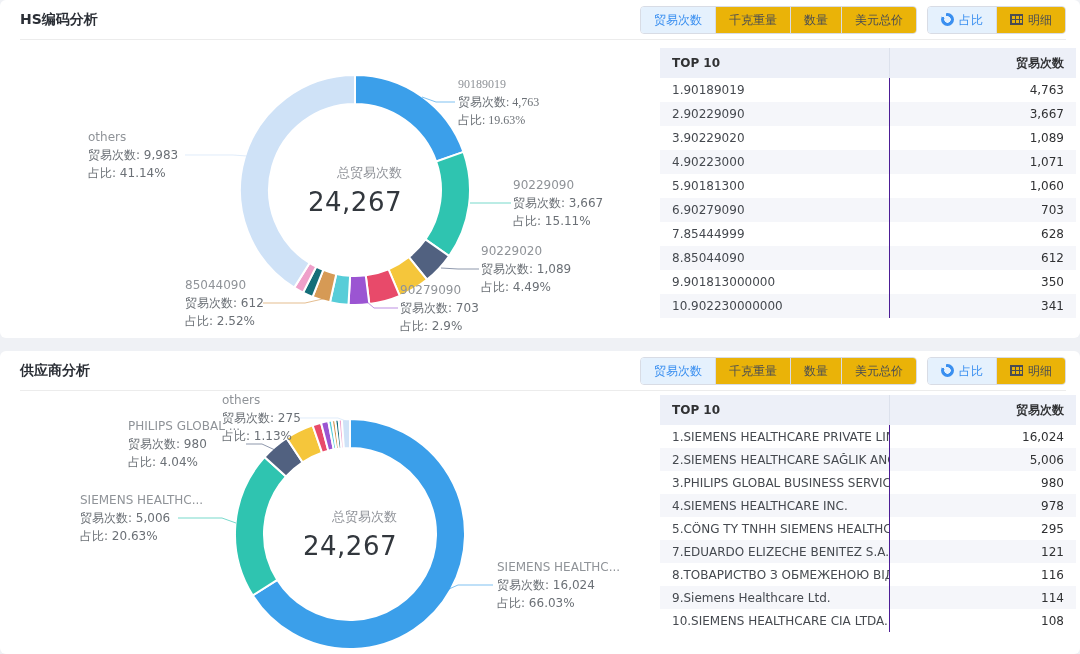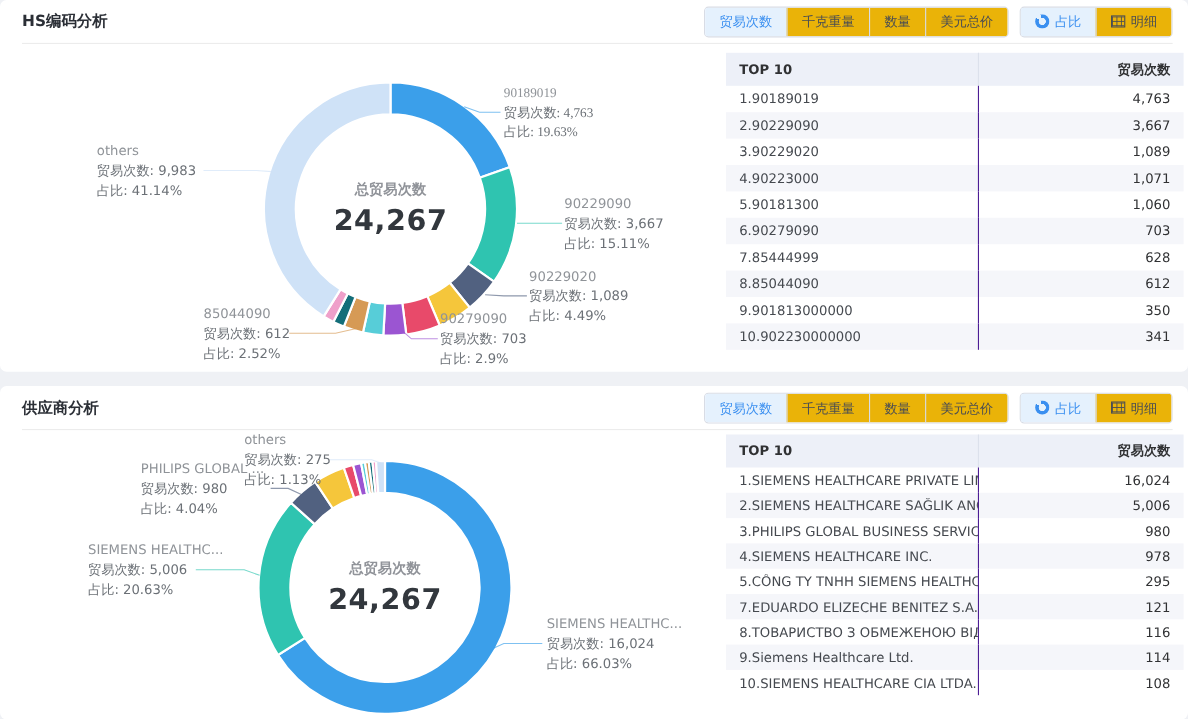--- a/index.html
+++ b/index.html
@@ -21,21 +21,21 @@
   .pie-chart-icon { display:inline-block; width:13px; height:13px; border-radius:50%; margin-right:5px;
     background: radial-gradient(circle,#e5f1fd 0 3px,transparent 3.5px),
                 conic-gradient(from -60deg, transparent 0 45deg, #3a8ff0 45deg 360deg); }
   .table-icon { display:inline-block; width:13px; height:11px; margin-right:5px;
     border:1px solid #4a4d53;
     background-image: linear-gradient(to right,#4a4d53 1px,transparent 1px),
                       linear-gradient(to bottom,#4a4d53 1px,transparent 1px);
     background-size: 4px 100%, 100% 4px; }
   .chart-area { position:absolute; left:0; top:40px; width:660px; }
   .chart-area svg { position:absolute; left:0; top:0; }
-  .donut-center { position:absolute; transform:translate(-50%,-50%); text-align:center; z-index:2;font-weight:bold; }
+  .donut-center { position:absolute; transform:translate(-50%,-50%); text-align:right; z-index:2; }
   .donut-center .cap { font-size:13px; color:#909399; margin-bottom:5px; }
   .donut-center .val { font-size:26px; color:#32373d; letter-spacing:.5px; }
   .chart-label { position:absolute; font-size:12px; line-height:18px; white-space:nowrap; z-index:2; }
   .chart-label .l-name { color:#8f9398; }
   .chart-label .l-line { color:#6b7076; }
   .data-table { position:absolute; left:660px; right:4px; font-size:12px; }
   .t-head { display:flex; background:#edf0f8; height:30px; align-items:center;
     font-weight:bold; color:#303133; }
   .t-cell-name { flex:0 0 55%; padding:0 12px; overflow:hidden; white-space:nowrap; }
   .t-cell-val { flex:1; text-align:right; padding:0 12px; }

